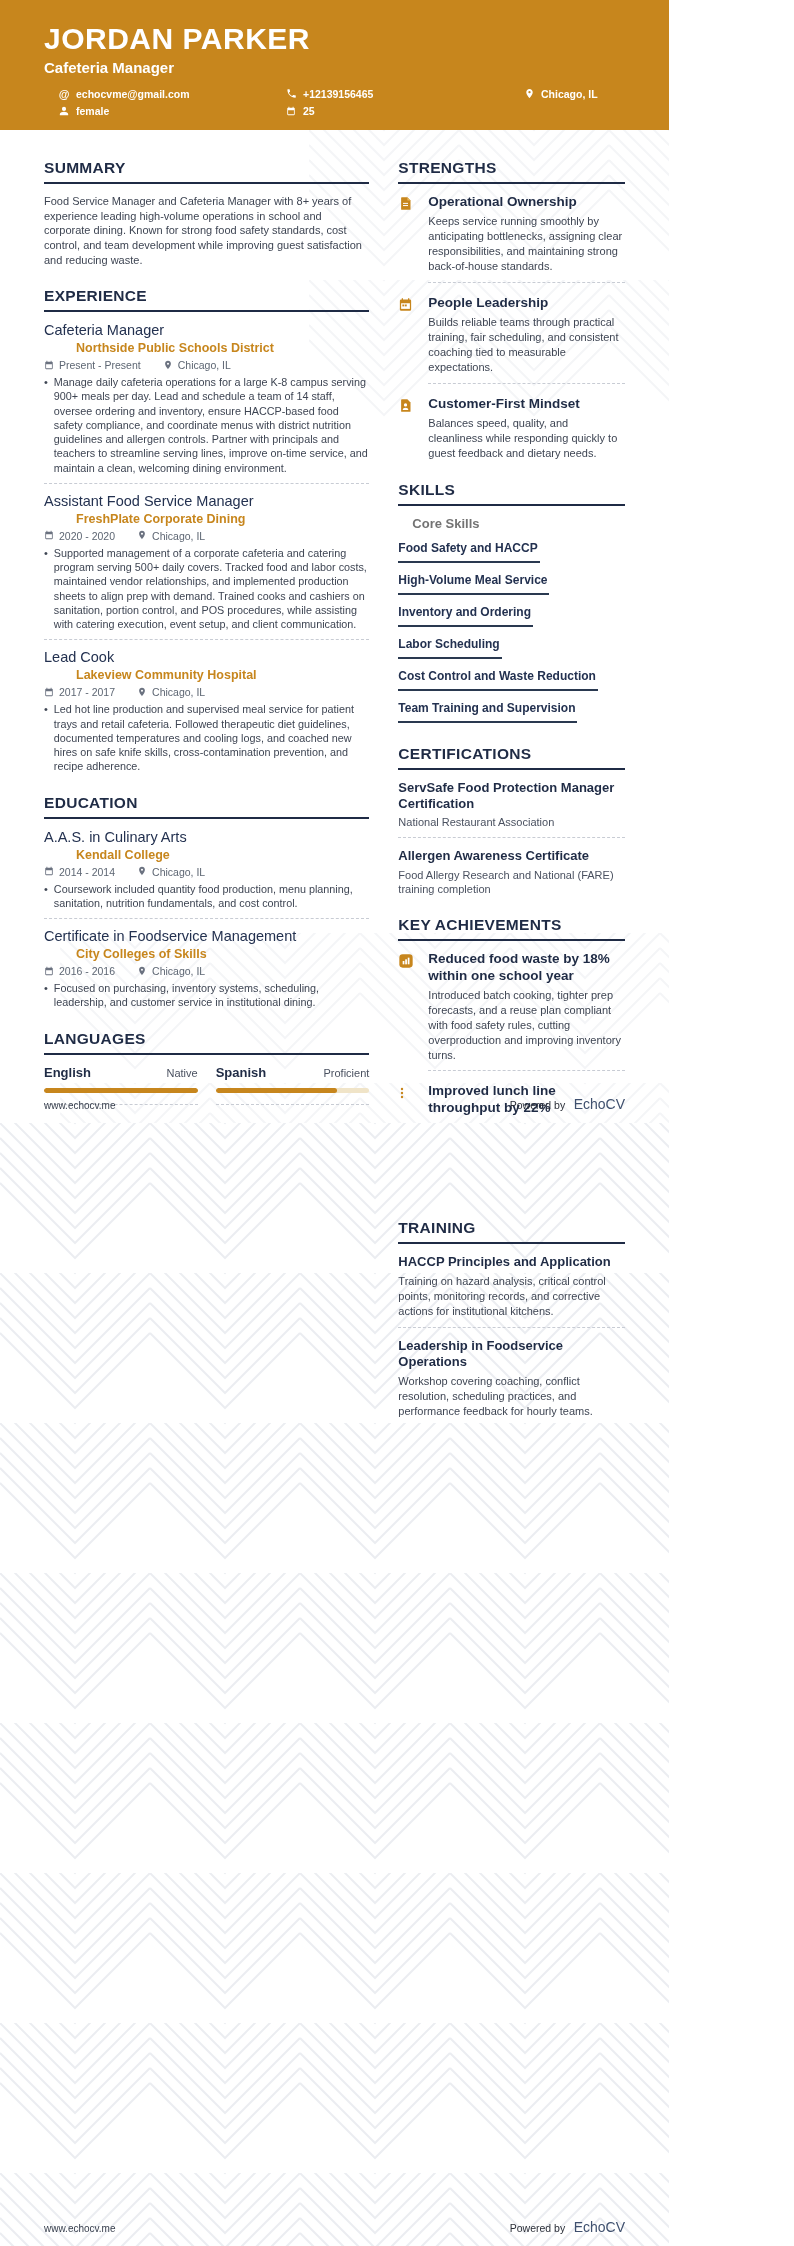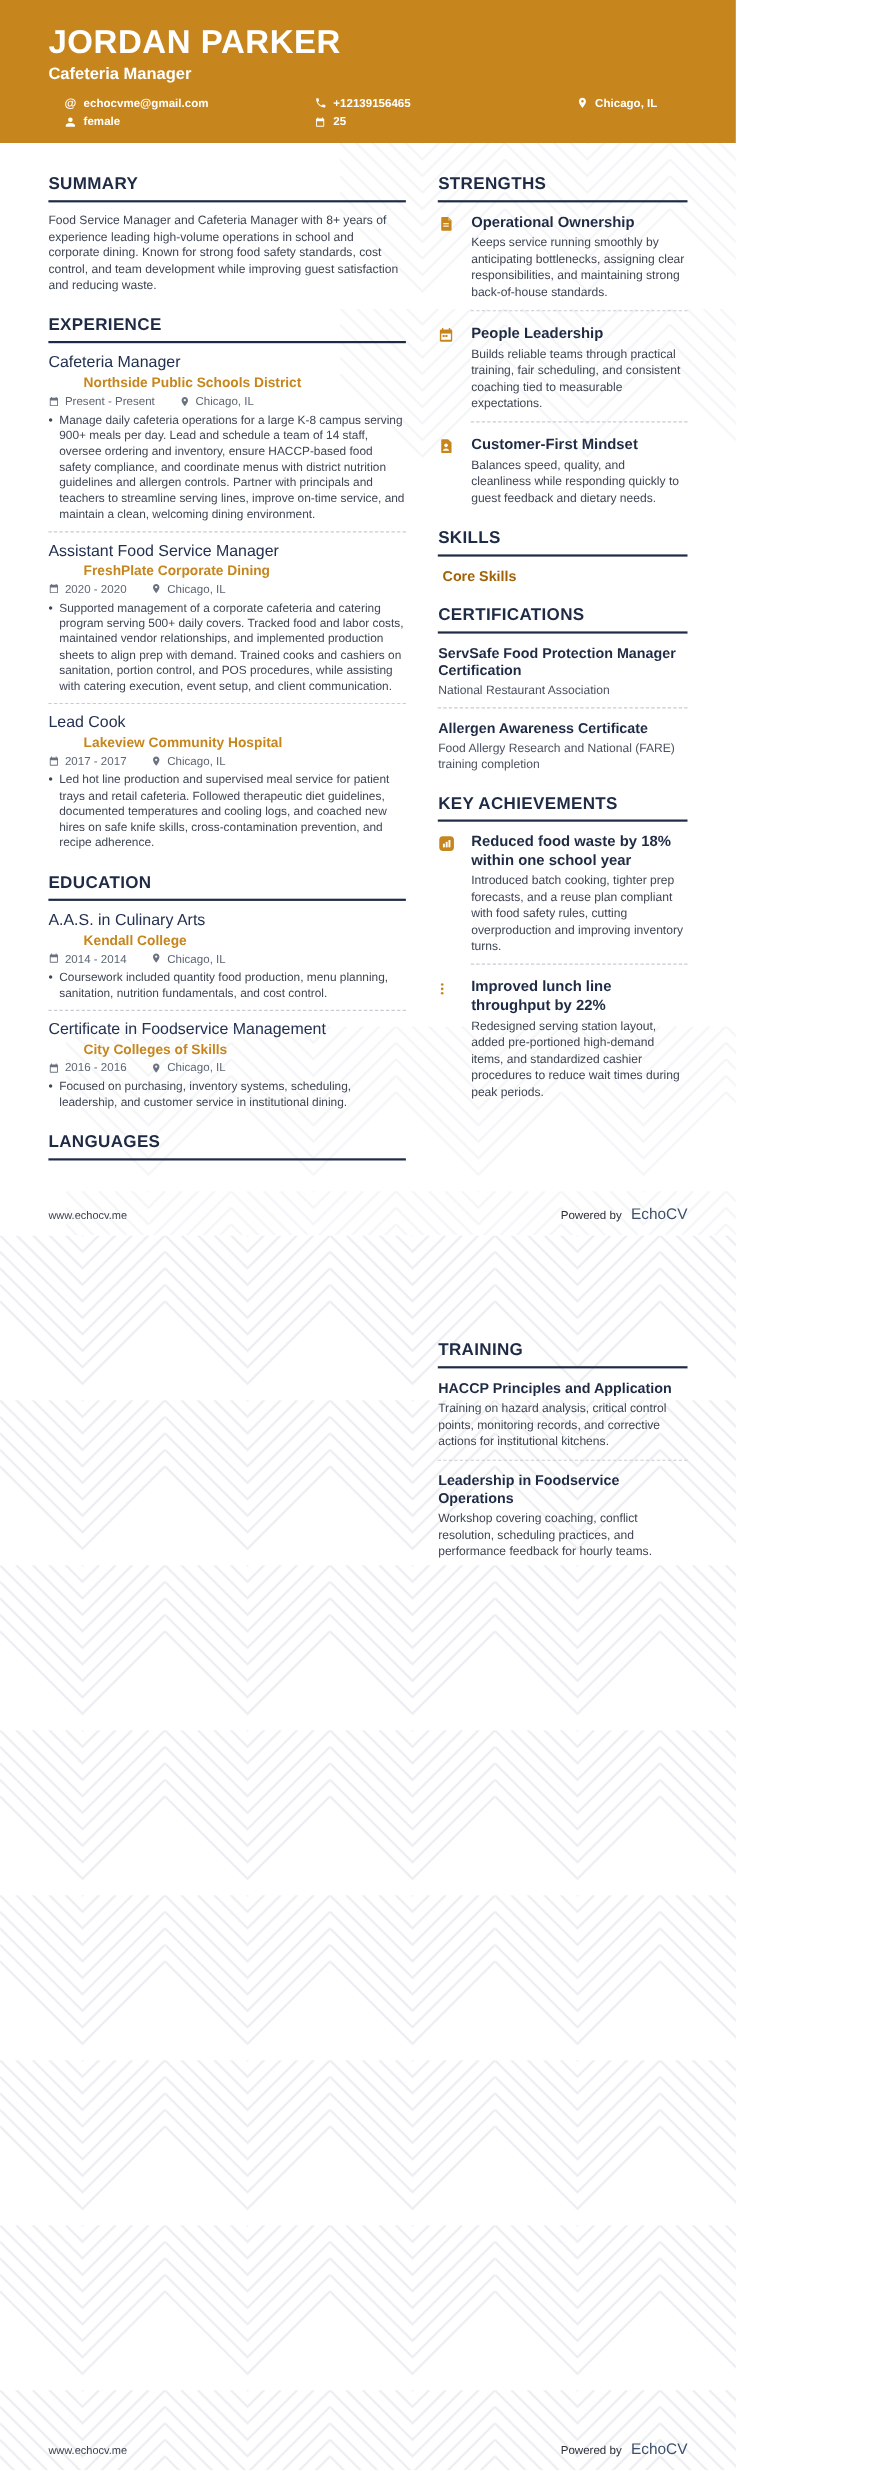--- a/index.html
+++ b/index.html
@@ -60,21 +60,21 @@
 
   
   .s-item { display:flex; margin-top:2px; }
   .s-ic { width:30px; flex:none; padding-top:2px; }
   .s-body { flex:1; }
   .s-title { font-size:13.5px; font-weight:700; color:#1F2B45; line-height:1.22; }
   .s-text { font-size:11px; line-height:1.35; color:#3e4553; margin-top:4px; }
   .s-body .dashed, .cert .dashed, .train .dashed { margin:8px 0 10px 0; }
 
   
-  .core { font-size:13px; font-weight:700; color:#a16207; margin:2px 0 2px 4px; }
+  .core { font-size:13px; font-weight:700; color:#737373; margin:2px 0 2px 14px; }
   .skill {
     display:inline-block; font-size:12px; font-weight:700; color:#233150;
     border-bottom:2px solid #2a3950; padding:0 2px 6px 0; margin:8px 24px 2px 0;
   }
 
   
   .cert-title { font-size:13px; font-weight:700; color:#1F2B45; line-height:1.25; }
   .cert-sub { font-size:11px; color:#4a5160; margin-top:3px; line-height:1.3; }
 
   
@@ -302,20 +302,42 @@
             </span>
           <span>Chicago, IL</span>
         </div>
         <div class="bullet">
             <span class="dot">•</span>
             <p>Focused on purchasing, inventory systems, scheduling, leadership, and customer service in institutional dining.</p>
           </div>
       </div>
 
       <div class="sec-h mt-sec">LANGUAGES</div>
+      <div class="langs">
+        <div class="lang">
+          <div class="lang-row">
+            <span class="lang-name">English</span>
+            <span class="lang-level">Native</span>
+          </div>
+          <div class="bar">
+              <div class="bar-fill" style="width: 100%;"></div>
+            </div>
+          <div class="dashed"></div>
+        </div>
+        <div class="lang">
+          <div class="lang-row">
+            <span class="lang-name">Spanish</span>
+            <span class="lang-level">Proficient</span>
+          </div>
+          <div class="bar">
+              <div class="bar-fill" style="width: 79%;"></div>
+            </div>
+          <div class="dashed"></div>
+        </div>
+      </div>
     </div>
 
     <div class="col-r">
 
       <div class="sec-h mt-top">STRENGTHS</div>
 
       <div class="s-item">
         <div class="s-ic">
           <svg width="15" height="15" viewBox="0 0 24 24">
               <path d="M6 2h9l5 5v14a1 1 0 0 1-1 1H6a1 1 0 0 1-1-1V3a1 1 0 0 1 1-1z" fill="#C7861D"></path>
@@ -356,20 +378,28 @@
             </svg>
         </div>
         <div class="s-body">
           <div class="s-title">Customer-First Mindset</div>
           <p class="s-text">Balances speed, quality, and cleanliness while responding quickly to guest feedback and dietary needs.</p>
         </div>
       </div>
 
       <div class="sec-h mt-sec">SKILLS</div>
       <div class="core">Core Skills</div>
+      <div>
+        <span class="skill">Food Safety and HACCP</span>
+        <span class="skill">High-Volume Meal Service</span>
+        <span class="skill">Inventory and Ordering</span>
+        <span class="skill">Labor Scheduling</span>
+        <span class="skill">Cost Control and Waste Reduction</span>
+        <span class="skill">Team Training and Supervision</span>
+      </div>
 
       <div class="sec-h mt-sec">CERTIFICATIONS</div>
       <div class="cert">
         <div class="cert-title">ServSafe Food Protection Manager Certification</div>
         <div class="cert-sub">National Restaurant Association</div>
         <div class="dashed"></div>
         <div class="cert-title">Allergen Awareness Certificate</div>
         <div class="cert-sub">Food Allergy Research and National (FARE) training completion</div>
       </div>
 

